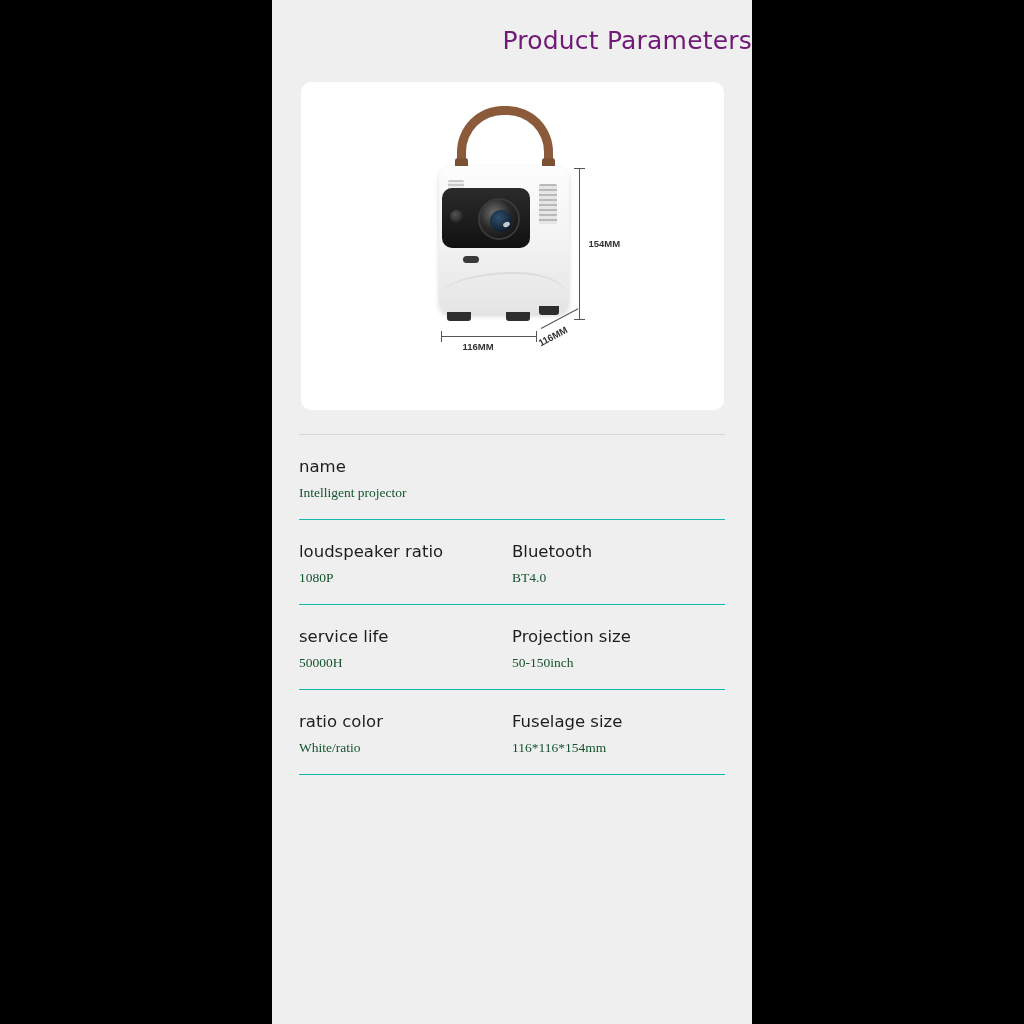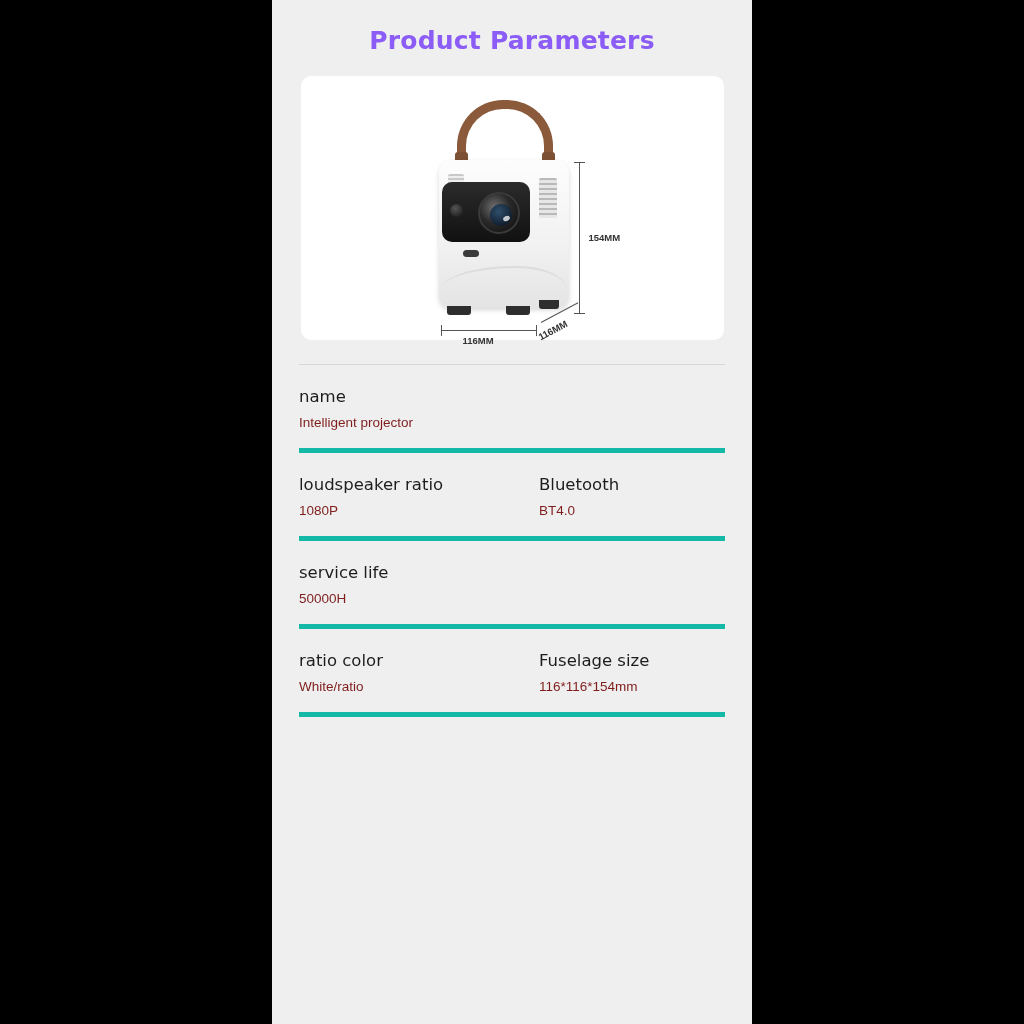--- a/index.html
+++ b/index.html
@@ -20,32 +20,32 @@
   .sheet {
     position: absolute;
     left: 272px;
     top: 0;
     width: 480px;
     height: 1024px;
     background: #efefef;
     overflow: hidden;
   }
   .title {
-    text-align: center;
+    text-align: right;
     font-size: 25px;
-    font-weight: bold;
-    color: #8b5cf6;
+    font-weight: normal;
+    color: #701a75;
     margin: 26px 0 0 0;
     letter-spacing: 0.2px;
   }
   .hero {
     position: relative;
-    margin: 21px auto 0 auto;
+    margin: 27px auto 0 auto;
     width: 423px;
-    height: 264px;
+    height: 328px;
     background: #ffffff;
     border-radius: 10px;
   }
   
   .proj-wrap {
     position: absolute;
     left: 110px;
     top: 18px;
     width: 200px;
     height: 250px;
@@ -245,39 +245,38 @@
   .lbl-v { left: 178px; top: 138px; }
   .lbl-d { left: 128px; top: 238px; transform: rotate(-28deg); transform-origin: left center; }
 
   
   .specs {
     margin: 24px 27px 0 27px;
     border-top: 1px solid #d6d6d6;
   }
   .spec-row {
     display: flex;
-    border-bottom: 5px solid #14b8a6;
+    border-bottom: 1px solid #14b8a6;
     padding: 22px 0 18px 0;
-    gap: 27px;
   }
   .spec-cell {
     flex: 0 0 50%;
     box-sizing: border-box;
     padding-right: 10px;
   }
   .spec-key {
     font-size: 16.5px;
     color: #1d1d1d;
     margin-bottom: 9px;
     font-family: "DejaVu Sans", sans-serif;
   }
   .spec-val {
     font-size: 13.5px;
-    color: #7f1d1d;
-    font-family: Liberation Sans, sans-serif;
+    color: #14532d;
+    font-family: Liberation Serif, serif;
   }
 </style>
 </head>
 <body>
 
 <div class="page">
   <div class="sheet">
 
     <div class="title">Product Parameters</div>
 
@@ -336,20 +335,24 @@
           <div class="spec-key">Bluetooth</div>
           <div class="spec-val">BT4.0</div>
         </div>
       </div>
 
       <div class="spec-row">
         <div class="spec-cell">
           <div class="spec-key">service life</div>
           <div class="spec-val">50000H</div>
         </div>
+        <div class="spec-cell">
+          <div class="spec-key">Projection size</div>
+          <div class="spec-val">50-150inch</div>
+        </div>
       </div>
 
       <div class="spec-row">
         <div class="spec-cell">
           <div class="spec-key">ratio color</div>
           <div class="spec-val">White/ratio</div>
         </div>
         <div class="spec-cell">
           <div class="spec-key">Fuselage size</div>
           <div class="spec-val">116*116*154mm</div>

